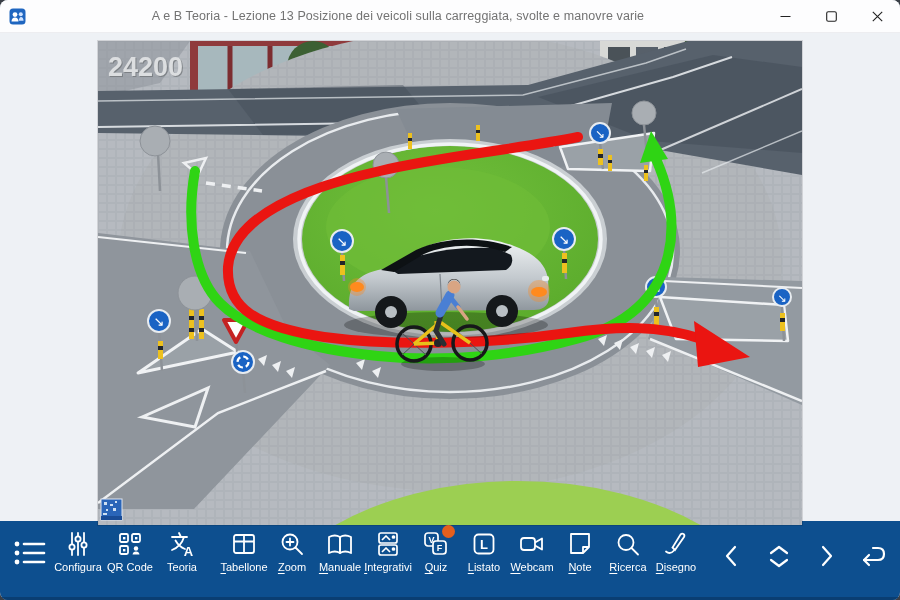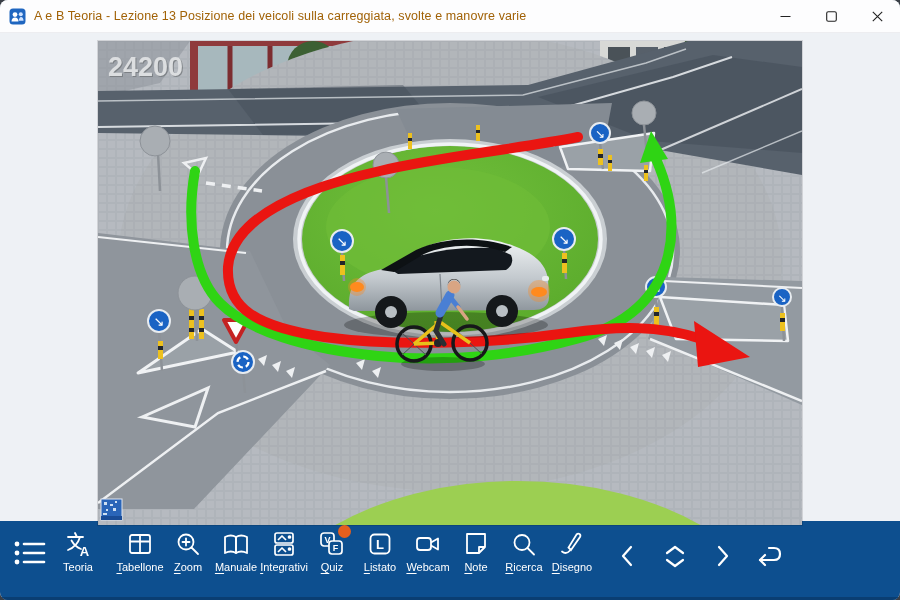--- a/index.html
+++ b/index.html
@@ -20,22 +20,22 @@
   }
   
   .titlebar{
     flex:0 0 32px;height:32px;
     background:#fdfdfe;
     display:flex;align-items:center;
     border-bottom:1px solid #ededf0;
   }
   .app-icon{width:17px;height:17px;margin:0 8px 0 9px;flex:0 0 auto;}
   .title-text{
-    font-size:12.5px;color:#a16207;letter-spacing:.1px;
-    white-space:nowrap;flex:1 1 auto;
+    font-size:12.5px;color:#737373;letter-spacing:.1px;
+    white-space:nowrap;flex:1 1 auto;text-align:center;
   }
   .win-btn{
     width:46px;height:32px;flex:0 0 auto;
     display:flex;align-items:center;justify-content:center;
     color:#222;
   }
   .win-btn svg{display:block;}
   
   .content{position:relative;flex:1 1 auto;background:#eef1f5;}
   .scene{
@@ -410,21 +410,52 @@
             <circle cx="4" cy="24" r="2.4"></circle>
         </g>
         <g stroke="#fff" stroke-width="2.6" stroke-linecap="round">
           <line x1="11" y1="6" x2="31" y2="6"></line>
             <line x1="11" y1="15" x2="31" y2="15"></line>
             <line x1="11" y1="24" x2="31" y2="24"></line>
         </g>
       </svg>
     </div>
 
-
+    <div class="tb-item">
+      <svg width="28" height="28" viewBox="0 0 28 28">
+        <g stroke="#fff" stroke-width="1.8" fill="none" stroke-linecap="round">
+          <line x1="8" y1="3" x2="8" y2="14"></line>
+            <line x1="8" y1="20" x2="8" y2="25"></line>
+          <line x1="14" y1="3" x2="14" y2="6"></line>
+            <line x1="14" y1="12" x2="14" y2="25"></line>
+          <line x1="20" y1="3" x2="20" y2="12"></line>
+            <line x1="20" y1="18" x2="20" y2="25"></line>
+          <circle cx="8" cy="17" r="2.6"></circle>
+            <circle cx="14" cy="9" r="2.6"></circle>
+            <circle cx="20" cy="15" r="2.6"></circle>
+        </g>
+      </svg>
+      <div class="tb-label">Configura</div>
+    </div>
+
+    <div class="tb-item">
+      <svg width="28" height="28" viewBox="0 0 28 28">
+        <g stroke="#fff" stroke-width="1.8" fill="none">
+          <rect x="4" y="4" width="8" height="8" rx="1.5"></rect>
+          <rect x="16" y="4" width="8" height="8" rx="1.5"></rect>
+          <rect x="4" y="16" width="8" height="8" rx="1.5"></rect>
+        </g>
+        <rect x="7" y="7" width="2.4" height="2.4" fill="#fff"></rect>
+        <rect x="19" y="7" width="2.4" height="2.4" fill="#fff"></rect>
+        <rect x="7" y="19" width="2.4" height="2.4" fill="#fff"></rect>
+        <circle cx="20" cy="18.5" r="2.2" fill="#fff"></circle>
+        <path d="M16.5,24.5 Q17,21.5 20,21.5 Q23,21.5 23.5,24.5 Z" fill="#fff"></path>
+      </svg>
+      <div class="tb-label">QR Code</div>
+    </div>
 
     <div class="tb-item">
       <svg width="28" height="28" viewBox="0 0 28 28">
         <g stroke="#fff" stroke-width="1.8" fill="none" stroke-linecap="round">
           <line x1="11" y1="3" x2="12.5" y2="6"></line>
           <line x1="4" y1="7" x2="19" y2="7"></line>
           <path d="M16,7 C14,14 9,18 4,20"></path>
           <path d="M7.5,10.5 C10,15 13,17.5 17,19"></path>
         </g>
         <text x="20.5" y="26" font-size="13" font-weight="bold" fill="#fff" text-anchor="middle" font-family="Liberation Sans, sans-serif">A</text>

